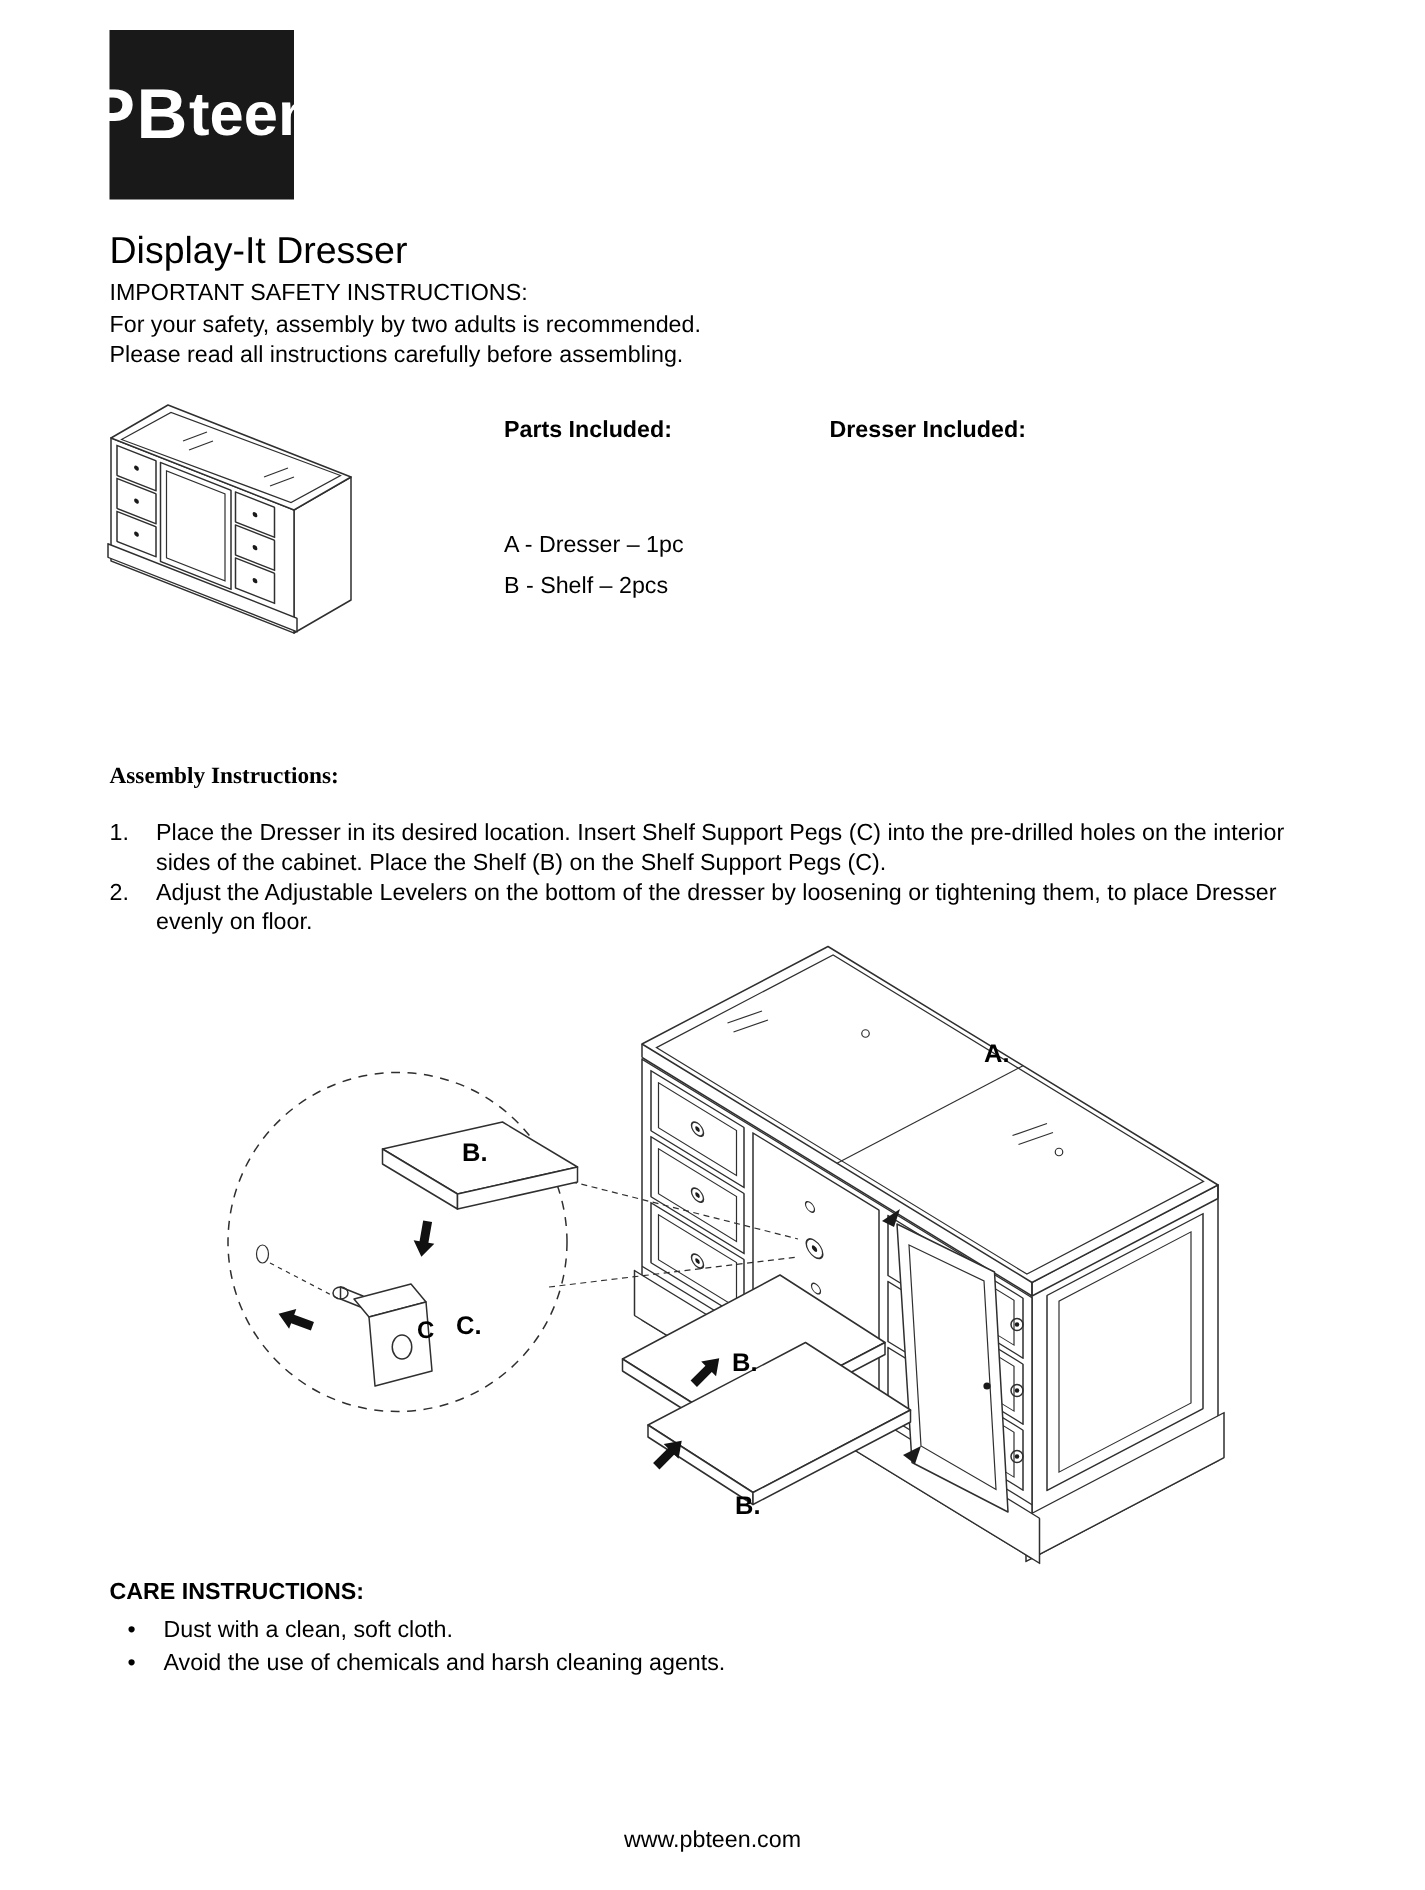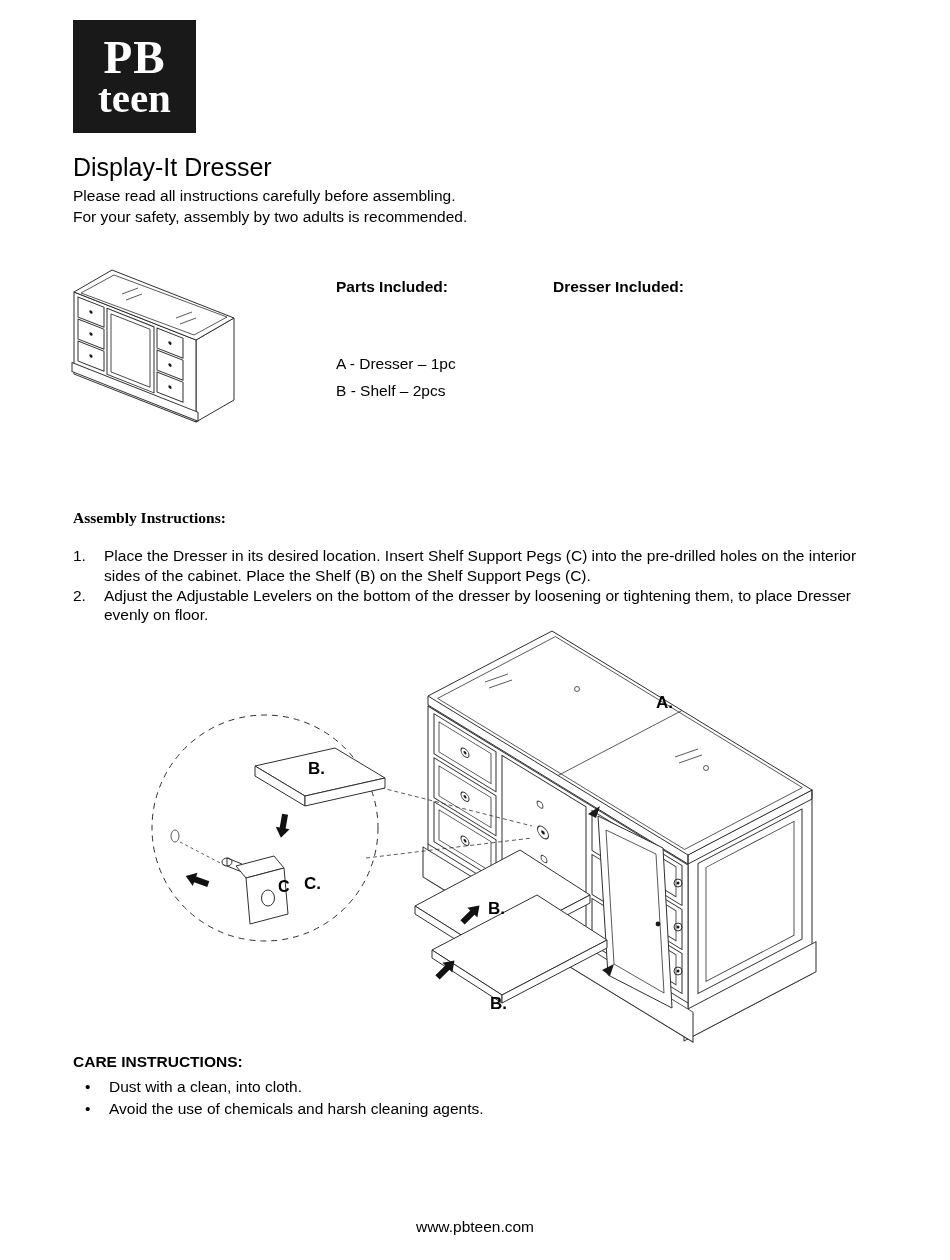--- a/index.html
+++ b/index.html
@@ -9,22 +9,22 @@
     font-family:"Liberation Sans", sans-serif;
     color:#000;
     position:relative;
     overflow:hidden;
   }
   .page { position:absolute; inset:0; background:#fff; }
 
   .logo {
     position:absolute; left:73px; top:20px; width:123px; height:113px;
     background:#191919; color:#fff;
-    font-family:Liberation Serif, serif; font-weight:bold;
-    display:flex; flex-direction:column; align-items:center; justify-content:center;
+    font-family:Liberation Sans, sans-serif; font-weight:bold;
+    display:flex; flex-direction:row; align-items:center; justify-content:center;
     line-height:0.95; text-align:left;
   }
   .logo .pb { font-size:47px; letter-spacing:1px; }
   .logo .teen { font-size:41px; }
 
   .title { position:absolute; left:73px; top:153px; font-size:25px; font-weight:normal; }
   .safety { position:absolute; left:73px; top:186px; font-size:15.5px; line-height:20.5px; }
   .safety .s-head { font-weight:normal; }
 
   .thumb { position:absolute; left:68px; top:262px; }
@@ -62,22 +62,23 @@
 <div class="page">
 
   <div class="logo">
     <div class="pb">PB</div>
     <div class="teen">teen</div>
   </div>
 
   <div class="title">Display-It Dresser</div>
 
   <div class="safety">
+    <div class="s-head">IMPORTANT SAFETY INSTRUCTIONS:</div>
+    <div>For your safety, assembly by two adults is recommended.</div>
     <div>Please read all instructions carefully before assembling.</div>
-    <div>For your safety, assembly by two adults is recommended.</div>
   </div>
 
   <svg class="thumb" width="178" height="172" viewBox="0 0 178 172">
 
     <polygon class="lw" points="128,78 166,56 166,138 128,160"></polygon>
 
     <g transform="matrix(1,0.3934,0,1,0,0)">
       <rect class="lw" x="6" y="27.6" width="122" height="82"></rect>
       <rect class="ln" x="10" y="31" width="26" height="20"></rect>
       <rect class="ln" x="10" y="53" width="26" height="20"></rect>
@@ -262,21 +263,21 @@
     <text x="138" y="274" font-size="16">C</text>
     <text x="164" y="271" font-size="17">C.</text>
     <text x="348" y="296" font-size="17">B.</text>
     <text x="350" y="391" font-size="17">B.</text>
   </svg>
 
   <div class="care">
     <div class="care-heading">CARE INSTRUCTIONS:</div>
     <div class="care-item">
       <span class="bullet">•</span>
-      <span>Dust with a clean, into cloth.</span>
+      <span>Dust with a clean, soft cloth.</span>
     </div>
     <div class="care-item">
       <span class="bullet">•</span>
       <span>Avoid the use of chemicals and harsh cleaning agents.</span>
     </div>
   </div>
 
   <div class="footer">www.pbteen.com</div>
 
 </div>

